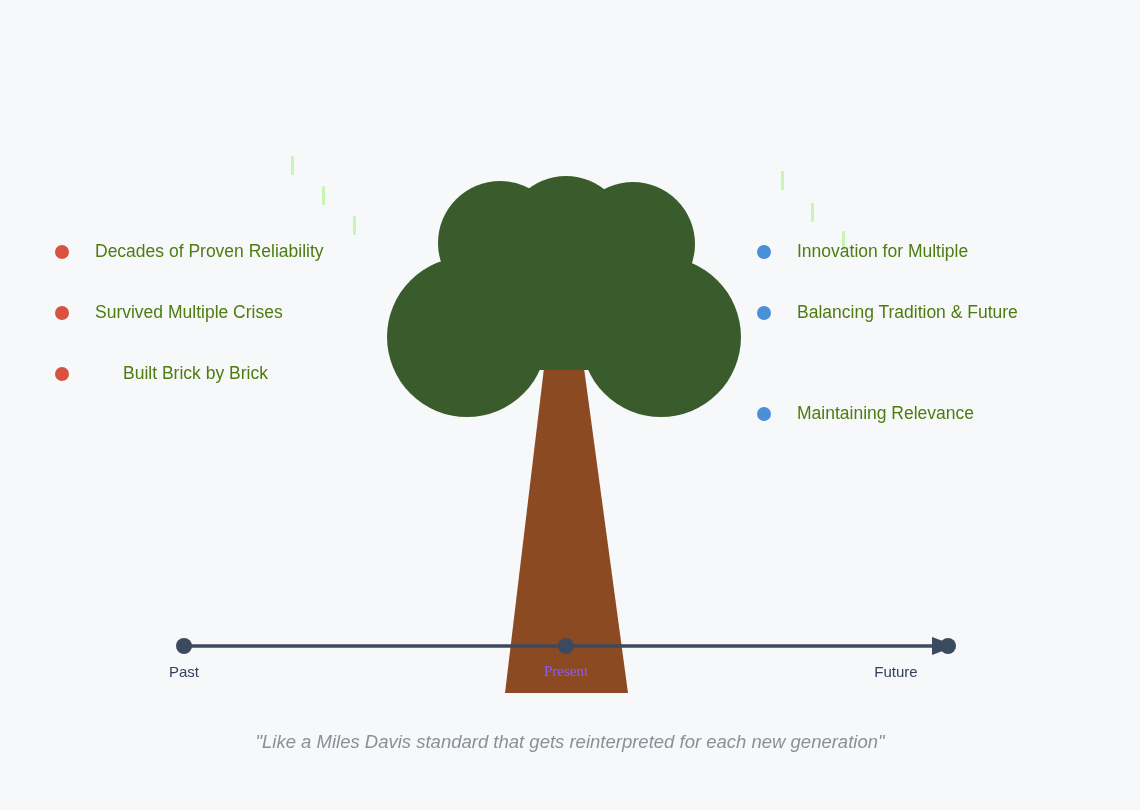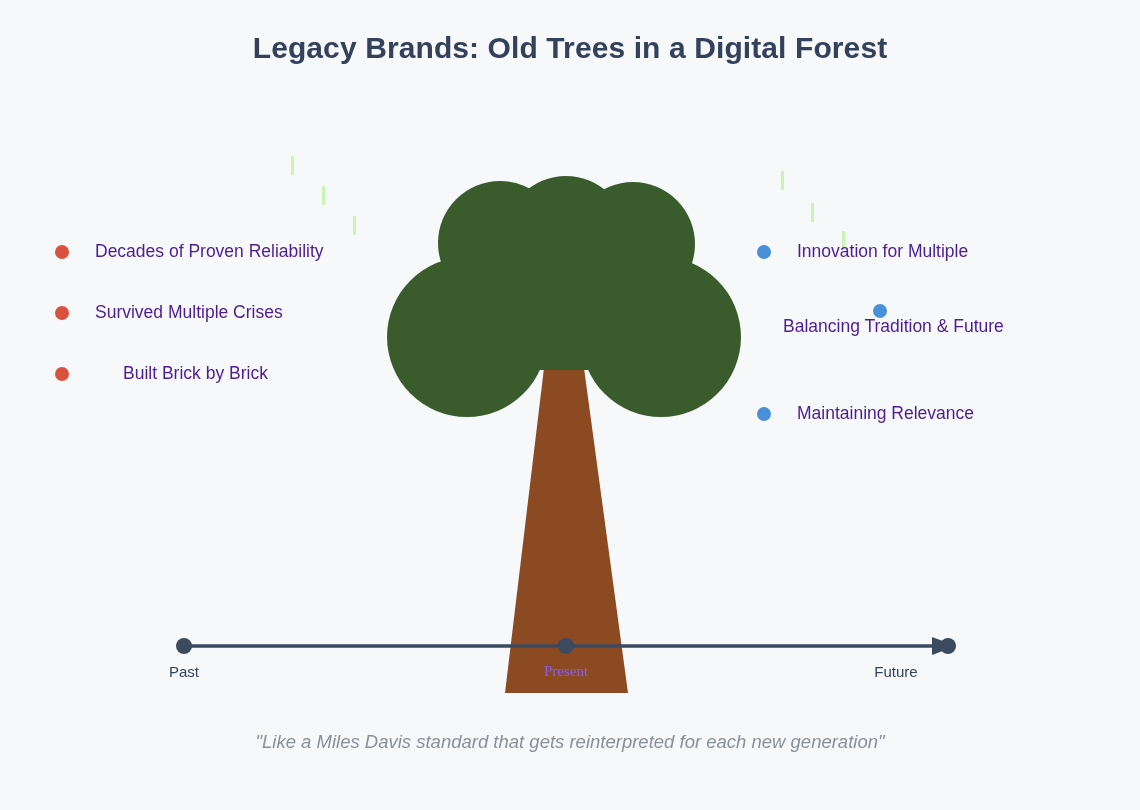--- a/index.html
+++ b/index.html
@@ -51,21 +51,21 @@
   }
   .label-item .bullet {
     width: 14px;
     height: 14px;
     border-radius: 50%;
     flex: 0 0 auto;
     display: block;
   }
   .label-item .label-text {
     font-size: 17.5px;
-    color: #4c1d95;
+    color: #4d7c0f;
     line-height: 1;
   }
   .left-col .label-item {
     left: 55px;
   }
   .left-col .label-item .label-text {
     margin-left: 26px;
   }
   .right-col .label-item {
     left: 757px;
@@ -98,21 +98,20 @@
     font-size: 18.5px;
     font-style: italic;
     color: #889099;
   }
 </style>
 </head>
 <body>
 
 <div id="stage">
 
-  <div class="chart-title">Legacy Brands: Old Trees in a Digital Forest</div>
 
   <svg id="tree-svg" viewBox="0 0 1140 810">
 
     <polygon points="544,368 584,368 628,693 505,693" fill="#8B4A22"></polygon>
 
     <g>
       <circle cx="500" cy="243" r="62" fill="#3A5C2C"></circle>
       <circle cx="566" cy="238" r="62" fill="#3A5C2C"></circle>
       <circle cx="633" cy="244" r="62" fill="#3A5C2C"></circle>
       <circle cx="467" cy="337" r="80" fill="#3A5C2C"></circle>
@@ -151,21 +150,21 @@
       <span class="bullet" style="background:#D9523F;"></span>
       <span class="label-text">Built Brick by Brick</span>
     </div>
   </div>
 
   <div class="label-col right-col">
     <div class="label-item" style="top:243px;">
       <span class="bullet" style="background:#4A90D9;"></span>
       <span class="label-text">Innovation for Multiple</span>
     </div>
-    <div class="label-item" style="top:304px;flex-direction:column;">
+    <div class="label-item" style="top:304px;">
       <span class="bullet" style="background:#4A90D9;"></span>
       <span class="label-text">Balancing Tradition &amp; Future</span>
     </div>
     <div class="label-item" style="top:365px;margin-top:40px;">
       <span class="bullet" style="background:#4A90D9;"></span>
       <span class="label-text">Maintaining Relevance</span>
     </div>
   </div>
 
   <div class="axis-label" style="left:114px; top:663px; width:140px;">Past</div>

